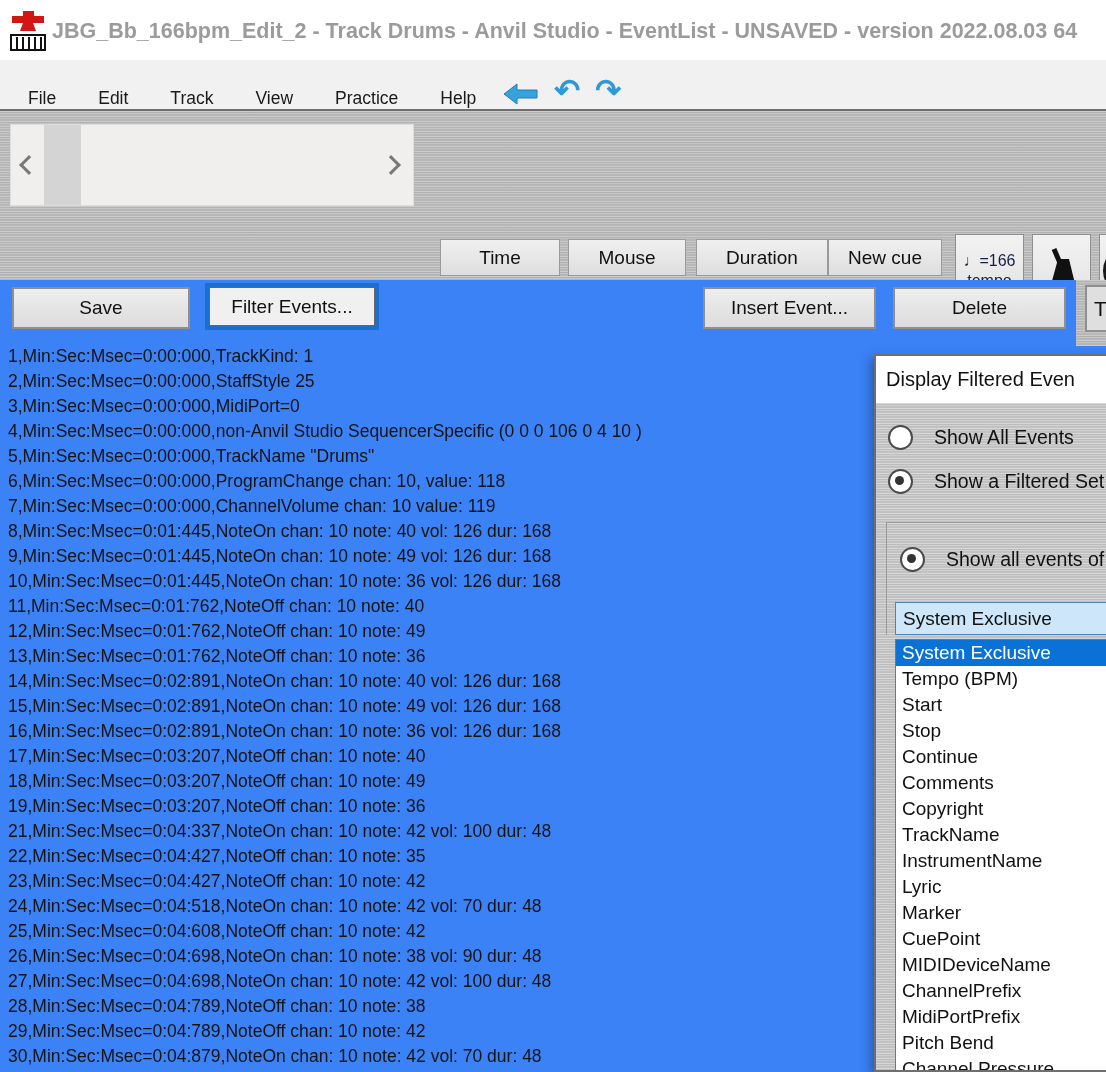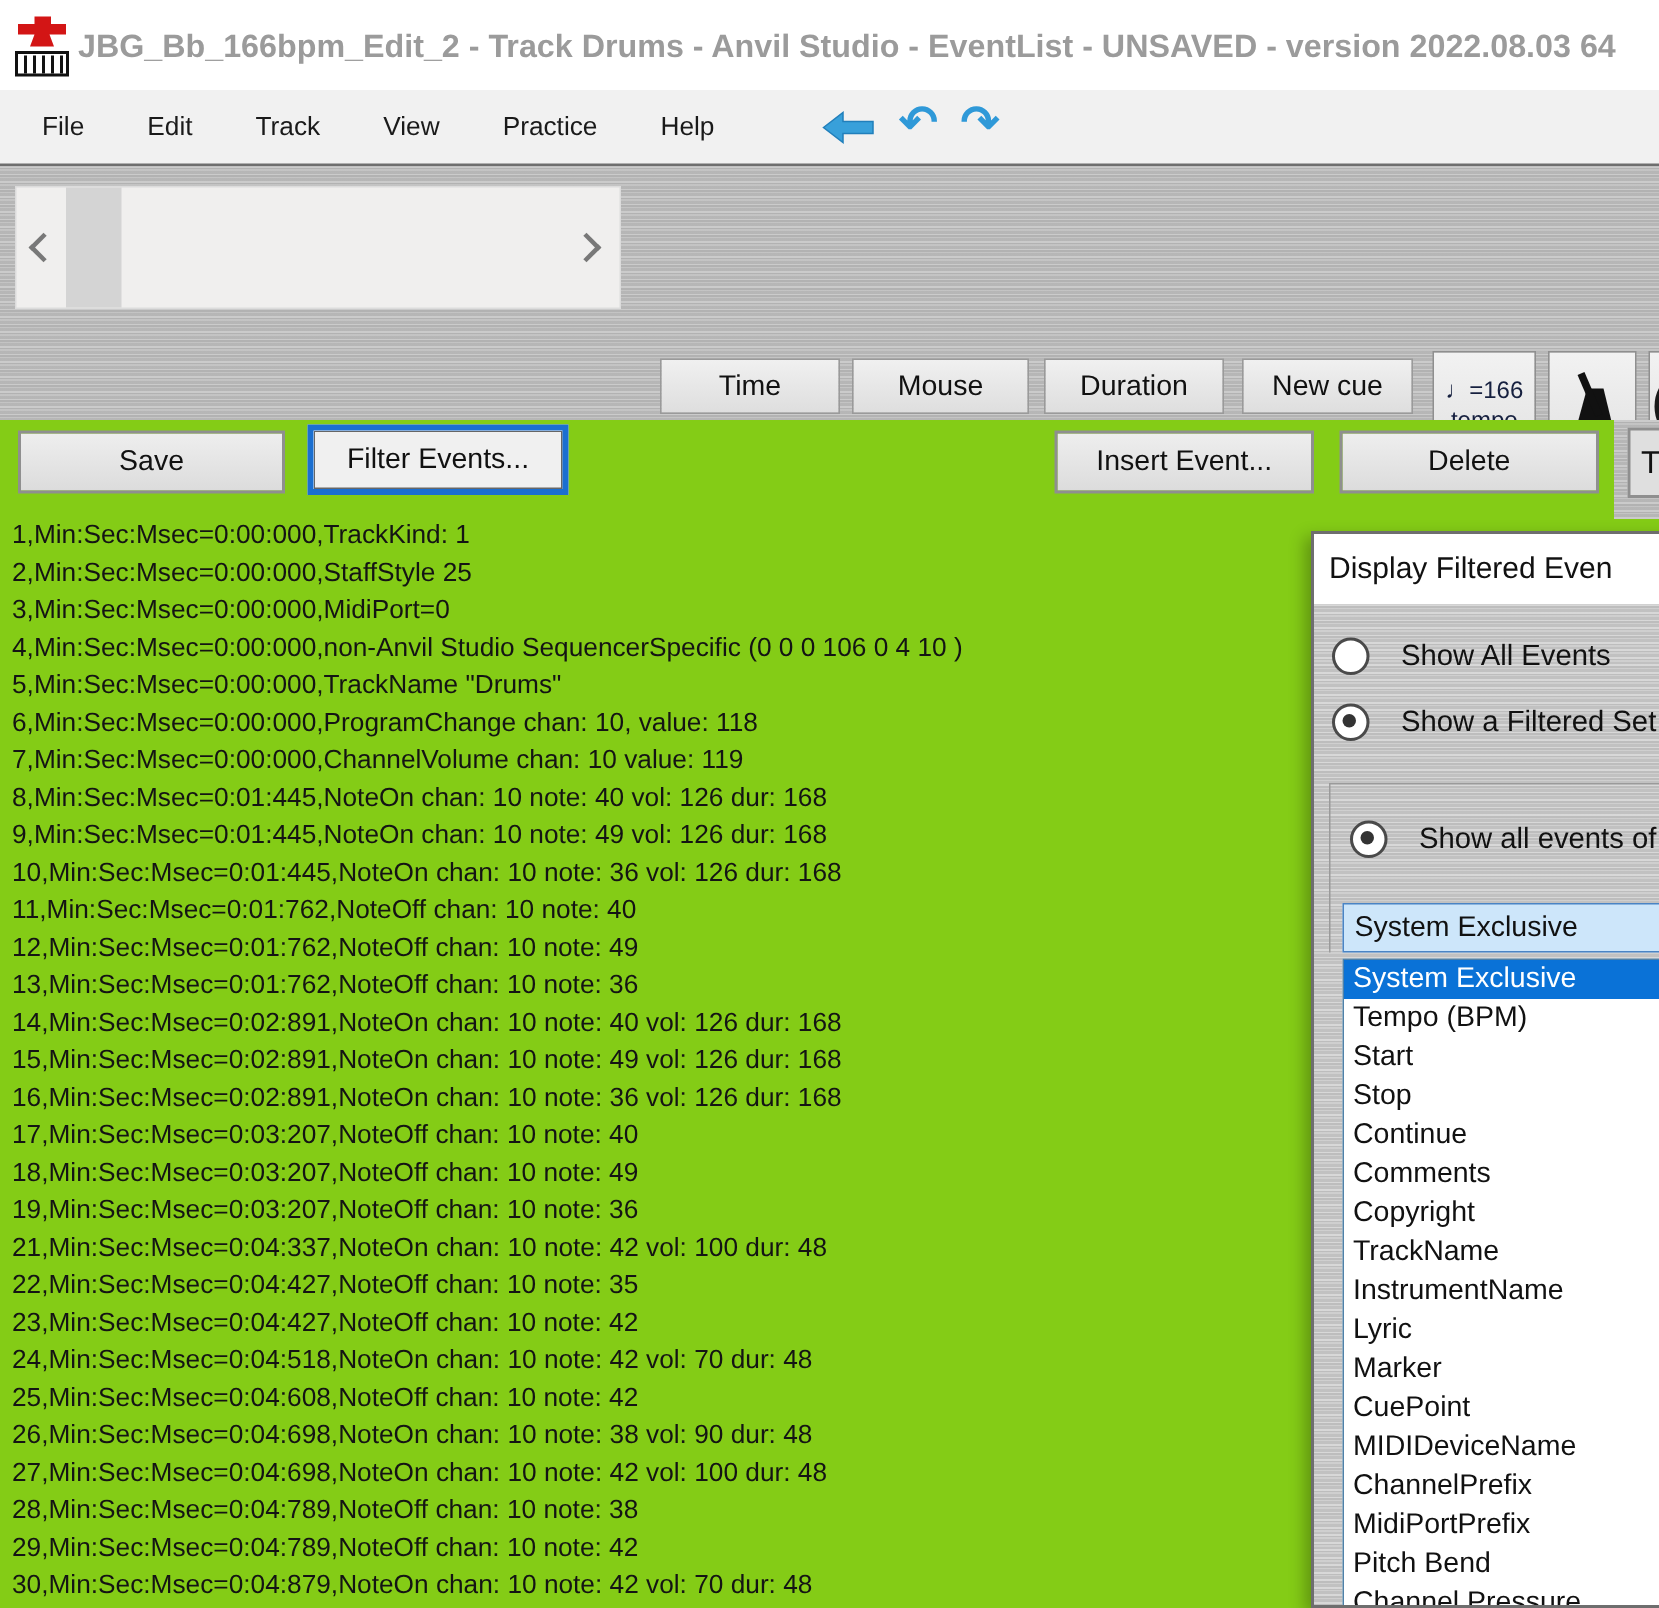--- a/index.html
+++ b/index.html
@@ -5,21 +5,21 @@
   html,body{margin:0;padding:0;background:#888;}
   #app{position:relative;width:1106px;height:1072px;overflow:hidden;background:#fff;
        font-family:"Liberation Sans",sans-serif;-webkit-font-smoothing:antialiased;}
   
   .titlebar{position:absolute;left:0;top:0;width:1106px;height:60px;background:#ffffff;border-bottom:1px solid #e6e6e6;font-weight:bold;}
   .app-icon{position:absolute;left:8px;top:9px;width:40px;height:44px;}
   .title-text{position:absolute;left:52px;top:0;width:1054px;height:60px;line-height:62px;
               font-size:21.5px;color:#9b9b9b;white-space:nowrap;overflow:hidden;}
   
   .menubar{position:absolute;left:0;top:60px;width:1106px;height:51px;background:#f1f1f1;
-           display:flex;align-items:center;border-bottom:2px solid #6e6e6e;box-sizing:border-box;gap:45px;}
+           display:flex;align-items:flex-end;border-bottom:2px solid #6e6e6e;box-sizing:border-box;}
   .menu-items{display:flex;gap:42px;padding-left:28px;font-size:17.5px;color:#1a1a1a;}
   .menu-items>div{cursor:default;}
   .menu-icons{display:flex;align-items:center;gap:15px;margin-left:27px;}
   .glyph-arrow{font-size:31px;line-height:1;color:#2f99d8;font-weight:bold;transform:translateY(-3px);}
   
   .metal{background-color:#bdbdbd;
     background-image:repeating-linear-gradient(180deg,
       rgba(255,255,255,.22) 0 1px, rgba(0,0,0,.06) 1px 2px,
       rgba(255,255,255,.10) 2px 3px, rgba(0,0,0,.035) 3px 5px);}
   .metal-light{background-color:#c7c7c7;
@@ -37,21 +37,21 @@
   .t-btn{position:absolute;top:218px;height:52px;width:74px;box-sizing:border-box;
          background:linear-gradient(180deg,#f1f1f1,#dcdcdc);border:2px solid #999;
          display:flex;align-items:center;justify-content:center;}
   #btn-rew{left:8px;} #btn-stop{left:88px;} #btn-play{left:168px;}
   #btn-rec{left:248px;width:72px;font-size:22px;font-weight:bold;color:#232c63;}
   
   .lbl-btn{position:absolute;top:128px;height:37px;box-sizing:border-box;
            background:linear-gradient(180deg,#f0f0f0,#dedede);border:1px solid #9a9a9a;
            font-size:19px;color:#111;display:flex;align-items:center;justify-content:center;}
   #b-time{left:440px;width:120px;} #b-mouse{left:568px;width:118px;}
-  #b-dur{left:696px;width:120px;} #b-cue{left:828px;width:114px;}
+  #b-dur{left:696px;width:132px;} #b-cue{left:828px;width:114px;}
   .lcd{position:absolute;top:170px;height:33px;box-sizing:border-box;background:#000;border:2px solid #fff;
        color:#4ec95a;font-family:"DejaVu Sans Mono",monospace;font-weight:bold;font-size:20px;
        display:flex;align-items:center;justify-content:center;letter-spacing:1px;}
   #lcd-time{left:437px;width:125px;} #lcd-mouse{left:570px;width:117px;} #lcd-dur{left:693px;width:125px;}
   
   .sq-btn{position:absolute;box-sizing:border-box;background:linear-gradient(180deg,#f2f2f2,#e1e1e1);
           border:1px solid #8f8f8f;display:flex;align-items:center;justify-content:center;}
   #tempo-btn{left:955px;top:123px;width:69px;height:74px;flex-direction:column;font-size:16px;color:#16203f;line-height:1.25;}
   #metro-btn{left:1032px;top:123px;width:59px;height:74px;}
   #clock-btn{left:1099px;top:123px;width:60px;height:74px;}
@@ -69,21 +69,21 @@
           border-top:10px solid #2c2c2c;border-left:10px solid transparent;}
   .spark{position:absolute;left:-9px;top:-9px;width:12px;height:12px;background:#e9e45f;border:1px solid #c9c23c;}
   .spark::after{content:"";position:absolute;inset:-1px;background:#e9e45f;transform:rotate(45deg);}
   
   .combo{position:absolute;left:440px;top:228px;width:246px;height:40px;box-sizing:border-box;
          background:#f4f4f4;border:2px solid #8f8f8f;font-size:19px;color:#111;
          display:flex;align-items:center;padding-left:10px;}
   .combo .dn{position:absolute;right:16px;top:12px;width:12px;height:12px;
          border-left:2px solid #555;border-bottom:2px solid #555;transform:rotate(-45deg);}
   
-  .main{position:absolute;left:0;top:280px;width:1106px;height:792px;background:#84cc16;}
+  .main{position:absolute;left:0;top:280px;width:1106px;height:792px;background:#3b82f6;}
   .m-btn{position:absolute;box-sizing:border-box;background:linear-gradient(180deg,#eeeeee,#dcdcdc);
          border:2px solid #8f8f8f;font-size:19px;color:#111;display:flex;align-items:center;justify-content:center;}
   #save{left:12px;top:7px;width:178px;height:42px;}
   #filter{left:205px;top:3px;width:174px;height:47px;border:4px solid #1b6fd0;background:#f0f0f0;box-shadow:inset 0 0 0 1px #666;}
   #insert{left:703px;top:7px;width:173px;height:42px;}
   #delete{left:893px;top:7px;width:173px;height:42px;}
   .t-patch{position:absolute;left:1076px;top:0;width:30px;height:66px;}
   #tbtn{left:1085px;top:5px;width:40px;height:47px;background:#dfdfdf;justify-content:flex-start;padding-left:7px;font-size:21px;}
   .events{position:absolute;left:8px;top:64px;width:1095px;font-size:17.5px;line-height:25px;
           color:#141414;white-space:nowrap;}

